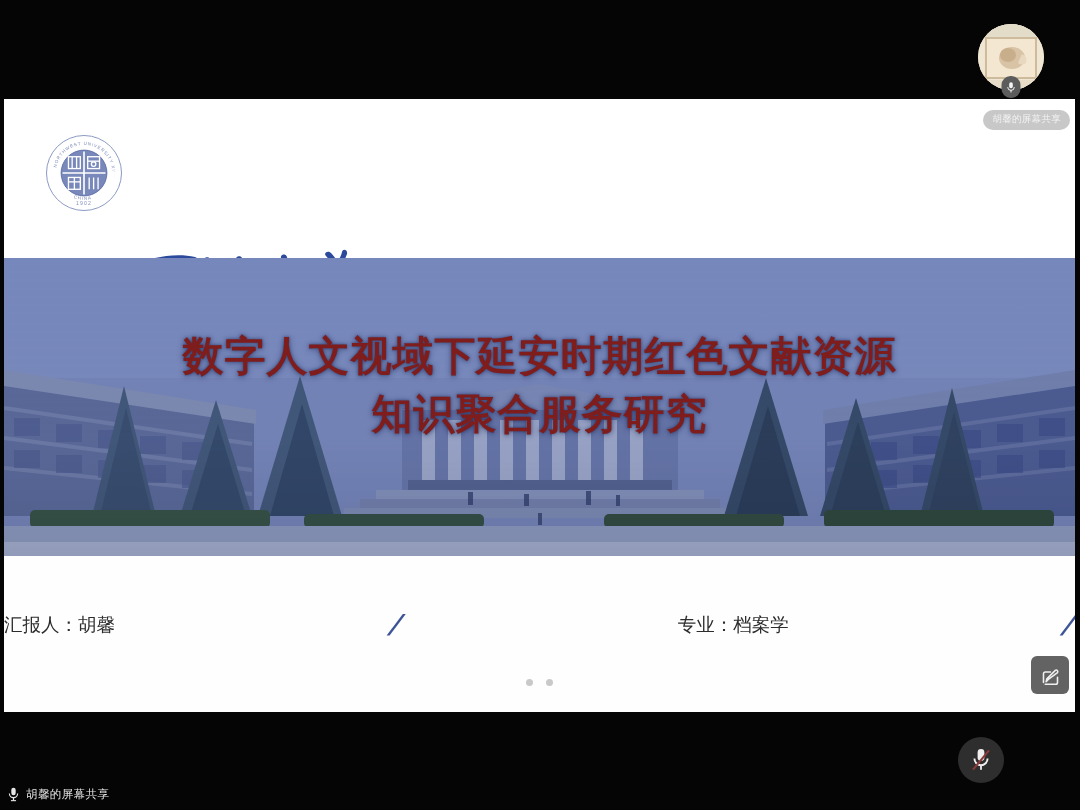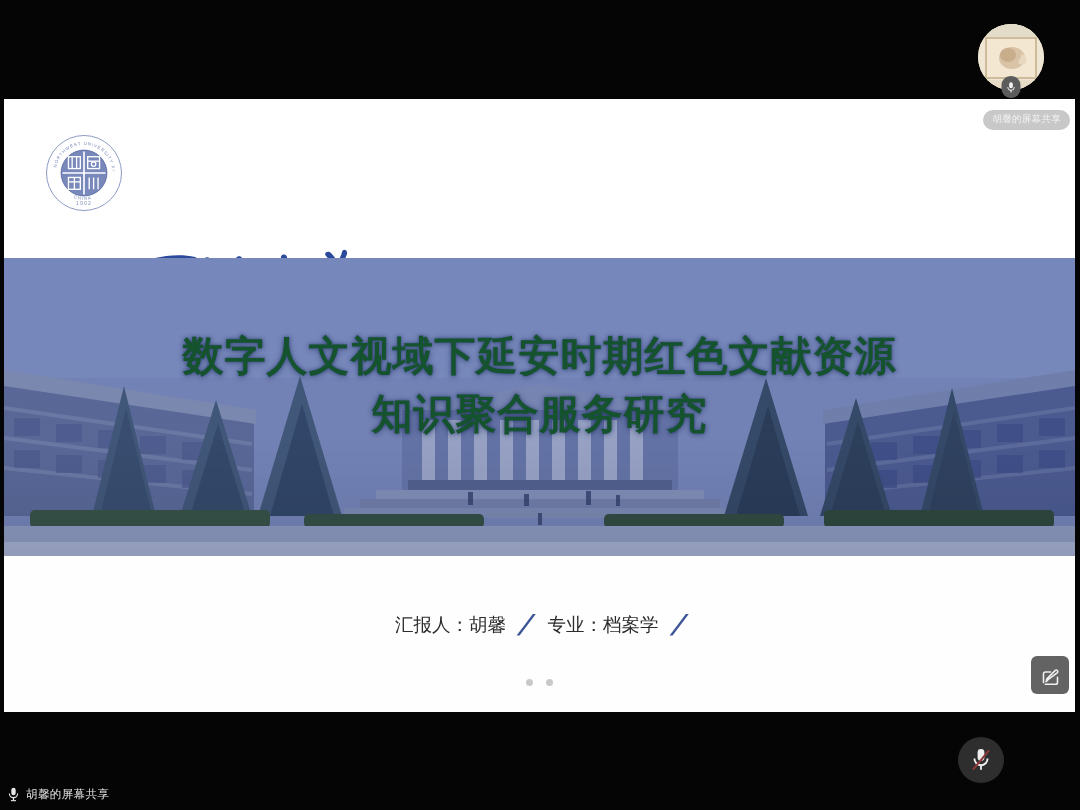--- a/index.html
+++ b/index.html
@@ -58,34 +58,34 @@
 
   
   #slide-title {
     position:absolute; left:0; top:228px;
     width:100%;
     text-align:center;
     font-family:"DejaVu Sans", sans-serif;
     font-weight:700;
     font-size:41px;
     line-height:1.42;
-    color:#14532d;
+    color:#7f1d1d;
     letter-spacing:1px;
     text-shadow:0 0 3px rgba(20,40,90,.55), 0 1px 6px rgba(10,25,70,.45);
     white-space:pre-line;
     z-index:4;
   }
 
   
   #meta-line {
     position:absolute; left:0; top:512px;
     width:100%;
     display:flex;
     align-items:center;
-    justify-content:center;
+    justify-content:space-between;
     gap:16px;
     font-family:"DejaVu Sans", sans-serif;
     font-size:18.5px;
     color:#2c2c2c;
   }
   #meta-line .sep {
     color:#3d5597;
     font-weight:700;
     font-size:26px;
     font-style:italic;

